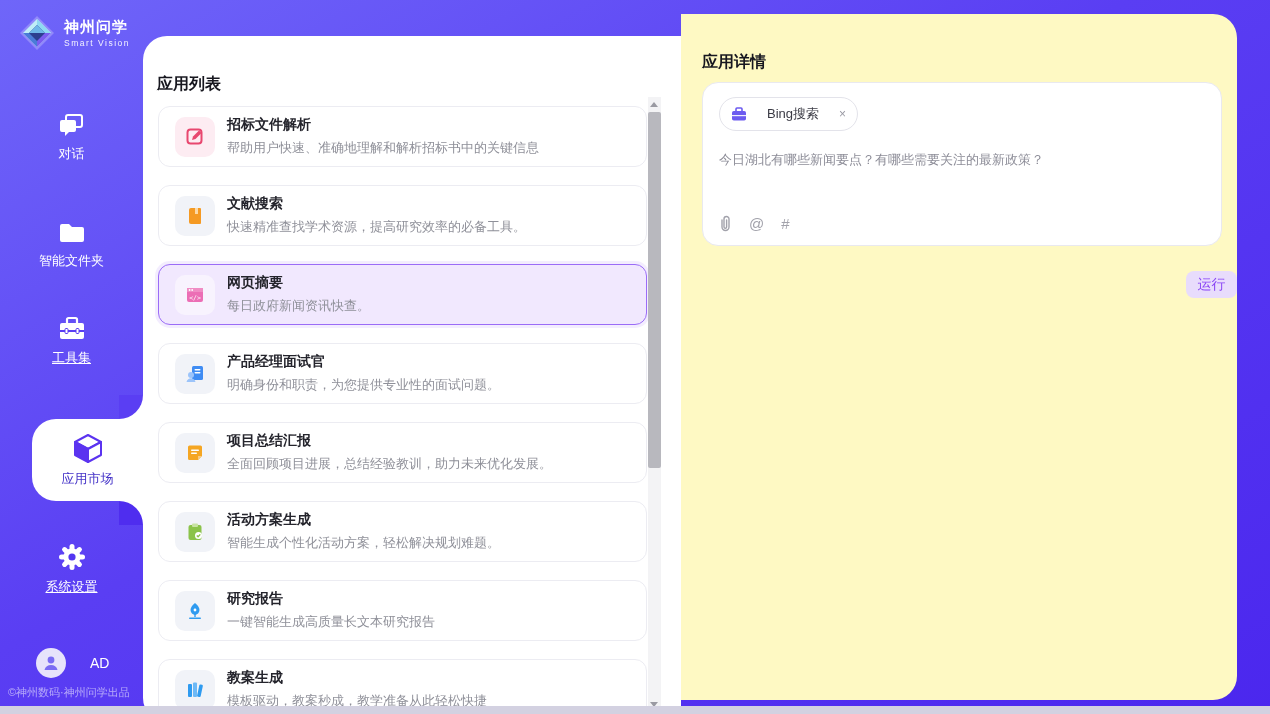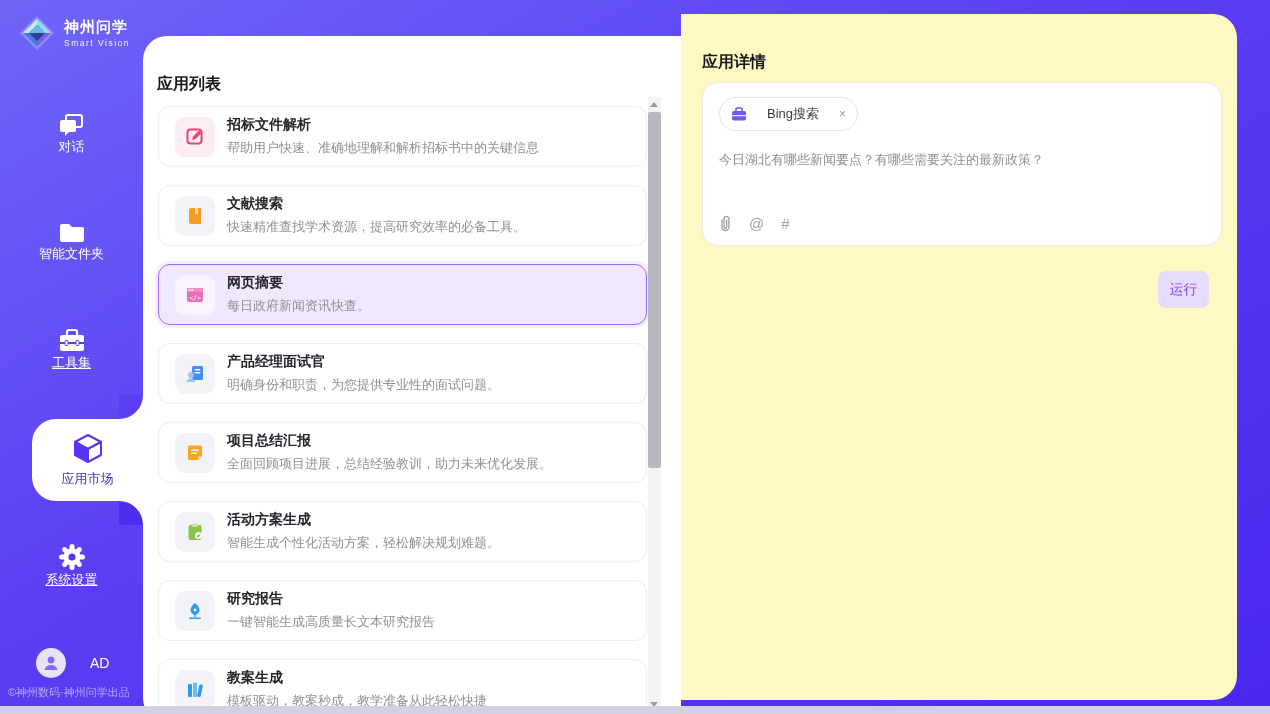--- a/index.html
+++ b/index.html
@@ -11,24 +11,24 @@
   }
 
   
   .bottom-strip { position:absolute; left:0; right:0; bottom:0; height:8px; background:#d3d1e1; z-index:50; }
 
   
   .sidebar { position:absolute; left:0; top:0; width:143px; height:706px; color:#fff; }
   .brand { position:absolute; left:18px; top:14px; display:flex; align-items:center; gap:8px; }
   .brand-text .cn { font-size:15px; font-weight:bold; letter-spacing:1px; }
   .brand-text .en { font-size:8.5px; letter-spacing:1.5px; opacity:.92; margin-top:1px; }
-  .nav-item { position:absolute; left:0; width:143px; display:flex; flex-direction:column; align-items:center; cursor:pointer; }
+  .nav-item { position:absolute; left:0; width:143px; display:flex; flex-direction:column; align-items:center; gap:7px; cursor:pointer; }
   .nav-item .label { font-size:13px; color:#fff; }
   .nav-item .label.u { text-decoration:underline; }
-  .nav-chat { top:112px; } .nav-folder { top:221px; } .nav-tools { top:328px; } .nav-settings { top:543px; }
+  .nav-chat { top:112px; } .nav-folder { top:221px; } .nav-tools { top:316px; } .nav-settings { top:543px; }
 
   
   .nav-selected { position:absolute; left:32px; right:0; top:419px; height:82px; background:#fff; border-radius:24px 0 0 24px; display:flex; flex-direction:column; align-items:center; justify-content:center; gap:6px; cursor:pointer; z-index:3; }
   .nav-selected .label { font-size:13px; color:#4534c8; }
   .fillet { position:absolute; right:0; width:24px; height:24px; background:#fff; z-index:2; }
   .fillet-top { top:395px; } .fillet-bottom { top:501px; }
   .fillet-top .inner, .fillet-bottom .inner { width:100%; height:100%; background:#5a3ef3; }
   .fillet-top .inner { border-bottom-right-radius:24px; }
   .fillet-bottom .inner { border-top-right-radius:24px; background:#4f2def; }
 
@@ -60,21 +60,21 @@
   
   .panel-detail { position:absolute; left:681px; top:14px; width:556px; height:686px; background:#fef9c3; border-radius:0 24px 24px 0; }
   .detail-title { position:absolute; left:21px; top:38px; font-size:16px; font-weight:bold; color:#17171f; }
   .detail-card { position:absolute; left:21px; top:68px; width:520px; height:164px; background:#fff; border:1px solid #e9e9ef; border-radius:16px; }
   .tag { position:absolute; left:16px; top:14px; display:inline-flex; align-items:center; gap:20px; padding:7px 11px; border:1px solid #e3e3ea; border-radius:17px; background:#fff; cursor:default; }
   .tag-label { font-size:13px; color:#3a3a44; }
   .tag-close { font-size:12px; color:#9a9aa4; cursor:pointer; line-height:1; }
   .detail-input { position:absolute; left:16px; top:68px; right:16px; font-size:13px; color:#8d8d98; cursor:text; }
   .input-tools { position:absolute; left:16px; bottom:13px; display:flex; align-items:center; gap:17px; }
   .glyph-btn { font-size:15px; color:#a2a2ab; cursor:pointer; }
-  .run-btn { position:absolute; right:28px; top:257px; width:51px; height:37px; background:#e8dcfc; color:#8a46f5; font-size:14px; border:none; border-radius:8px; cursor:pointer; font-family:inherit; }
+  .run-btn { position:absolute; right:0; top:257px; width:51px; height:27px; background:#e8dcfc; color:#8a46f5; font-size:14px; border:none; border-radius:8px; cursor:pointer; font-family:inherit; }
 
   svg { display:block; }
 </style>
 </head>
 <body>
 
 <div class="sidebar">
 
   <div class="brand">
     <span>

